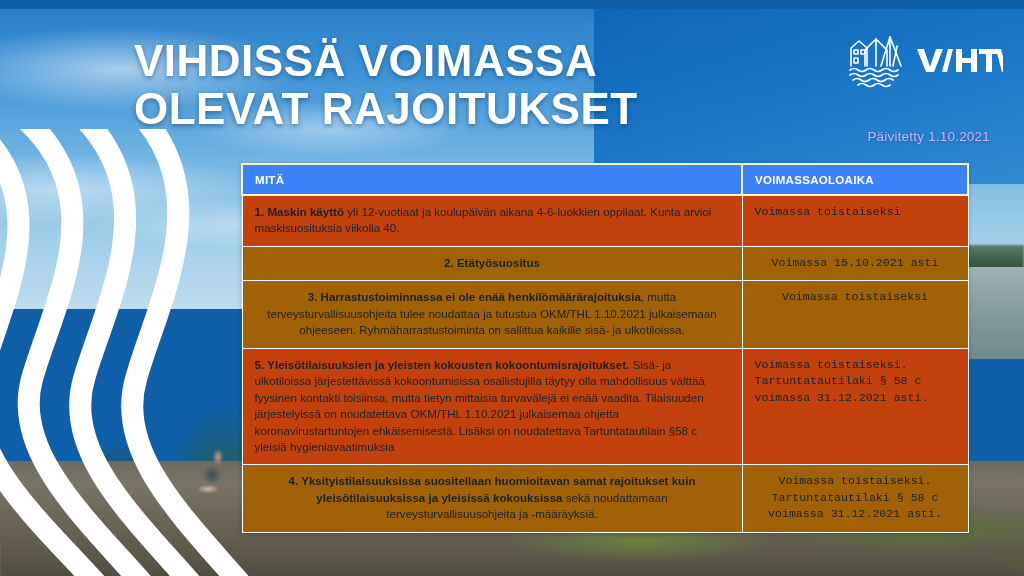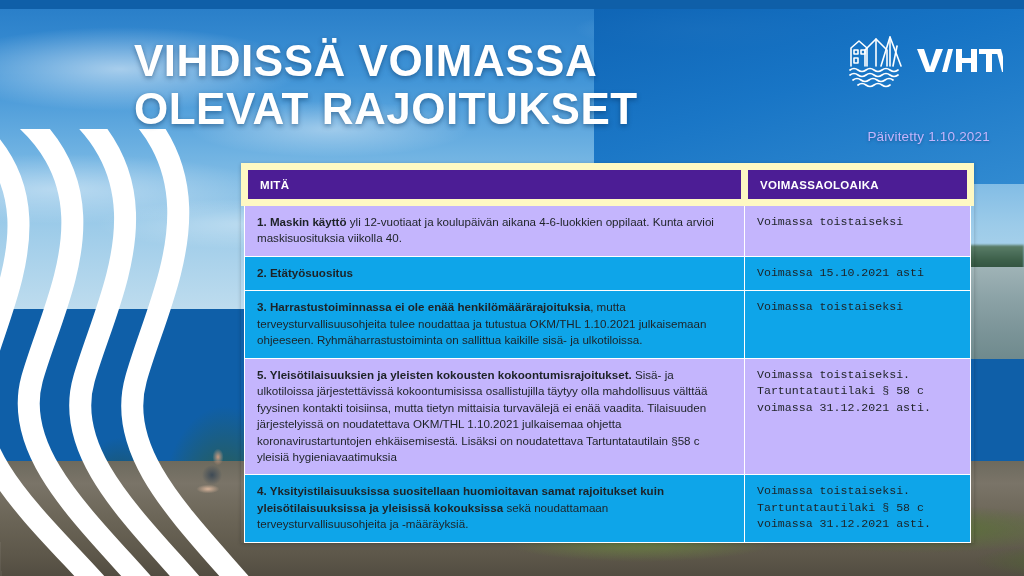--- a/index.html
+++ b/index.html
@@ -107,34 +107,34 @@
 
   
   .table{
     position:absolute;left:241px;top:154px;width:726px;
     border-collapse:collapse;table-layout:fixed;
     box-shadow:0 1px 4px rgba(0,0,0,.22);
   }
   .table col.c1{width:500px;}
   .table col.c2{width:226px;}
   .table th{
-    background:#4c1d95;color:#ffffff;
+    background:#3b82f6;color:#ffffff;
     font-size:11.5px;font-weight:bold;letter-spacing:.3px;
     text-align:left;padding:9px 10px 8px 12px;
-    border:7px solid #fef9c3;
+    border:2px solid #fef9c3;
     vertical-align:middle;
   }
   .table td{
     font-size:11.6px;line-height:1.42;color:#1d2226;
     padding:8px 12px 9px 12px;
     border:1px solid #ffffff;
     vertical-align:top;
   }
-  .table tr.odd td{background:#c4b5fd;}
-  .table tr.even td{background:#0ea5e9;}
+  .table tr.odd td{background:#c2410c;}
+  .table tr.even td{background:#a16207;text-align:center;}
   .table td b{font-weight:bold;}
   .cell-when{white-space:normal;font-family:Liberation Mono, monospace;}
 </style>
 </head>
 <body>
 
 <div class="slide">
 
   <div class="photo">
     <div class="sky"></div>

